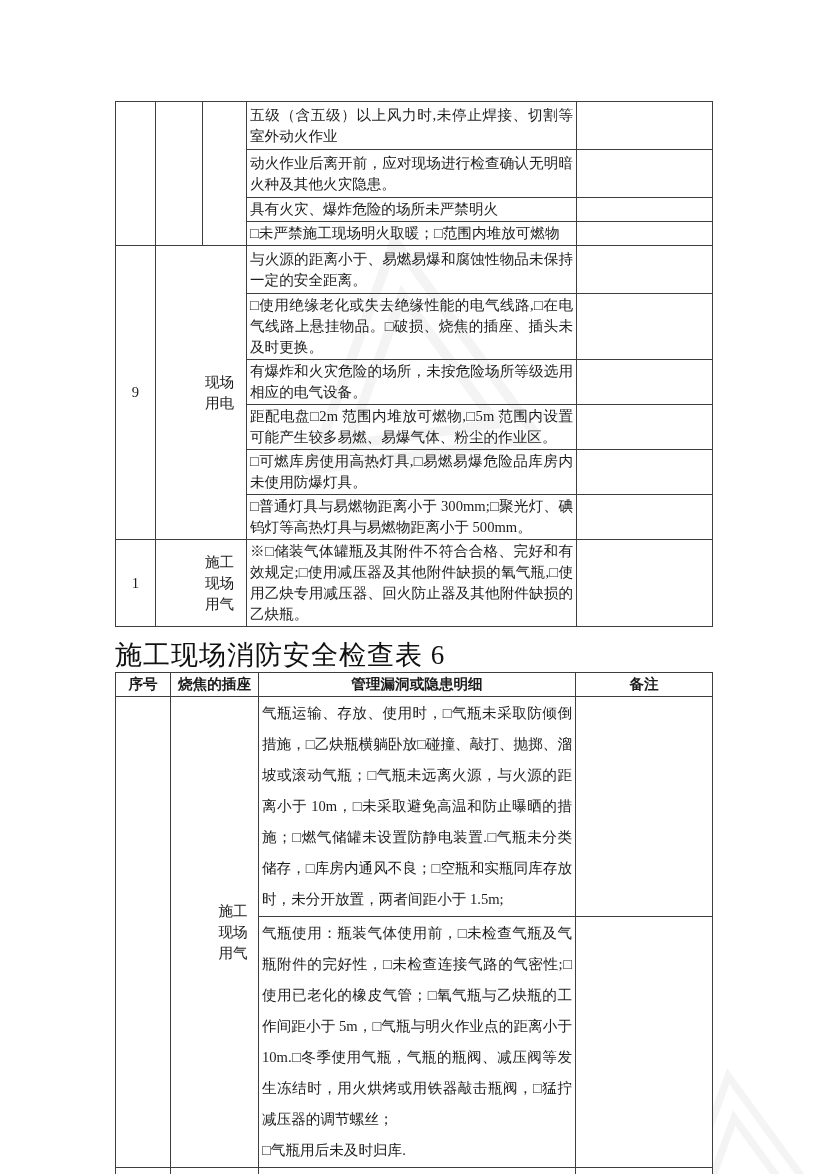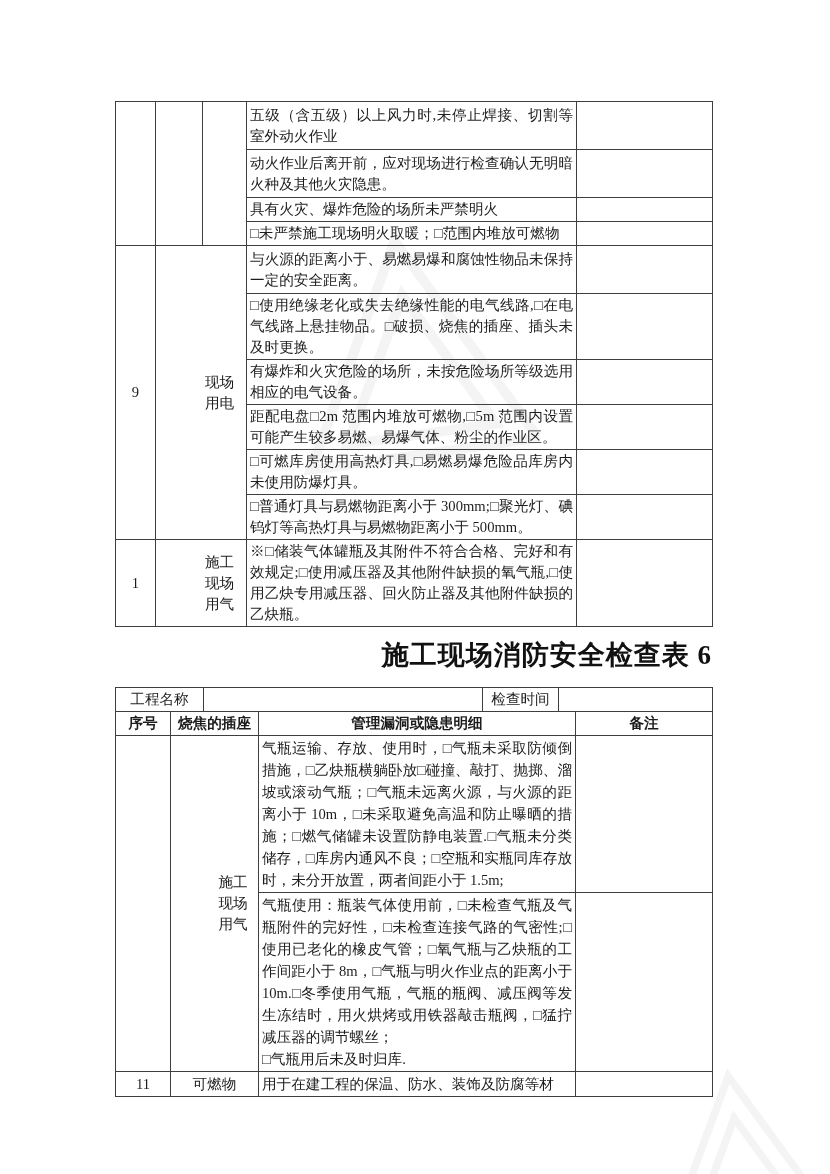--- a/index.html
+++ b/index.html
@@ -15,24 +15,24 @@
     font-size:14.6px;line-height:21px;vertical-align:middle;
     overflow:hidden;word-break:break-all;
   }
   .detail{text-align:justify;white-space:pre-line;}
   .center{text-align:center;}
   .proj{text-align:center;}
   .proj .wrap2{display:inline-block;width:31px;text-align:left;vertical-align:middle;margin-left:39px;}
   .hdr{text-align:center;font-weight:bold;}
   .meta-table{margin-top:14px;}
   .main-table{margin-top:-1px;}
-  .main-table td.detail{line-height:22px;}
+  .main-table td.detail{line-height:31px;}
   h1.title{
-    margin:10px 0 0 0;padding:0;text-align:right;
-    font-size:27px;font-weight:700;letter-spacing:1px;color:#111;
+    margin:10px 0 0 0;padding:0;text-align:left;
+    font-size:27px;font-weight:400;letter-spacing:1px;color:#111;
     font-family:"Liberation Serif","DejaVu Serif",serif;
   }
   td.remark{background:#fff;}
   tr.h47 td{height:45px;}
   tr.h24 td{height:21px;margin-top:40px;}
 </style>
 </head>
 <body>
 
 <svg class="watermark" style="left:280px;top:220px;" width="260" height="260" viewBox="0 0 260 260">
@@ -114,36 +114,20 @@
         <span class="wrap2">施工现场用气</span>
       </td>
       <td class="detail">※□储装气体罐瓶及其附件不符合合格、完好和有效规定;□使用减压器及其他附件缺损的氧气瓶,□使用乙炔专用减压器、回火防止器及其他附件缺损的乙炔瓶。</td>
       <td class="remark"></td>
     </tr>
   </tbody>
     </table>
 
   <h1 class="title">施工现场消防安全检查表 6</h1>
 
-  <table class="meta-table">
-    <colgroup>
-      <col style="width:88px">
-        <col style="width:279px">
-        <col style="width:76px">
-        <col style="width:154px">
-    </colgroup>
-    <tbody>
-        <tr>
-      <td class="center">工程名称</td>
-      <td></td>
-      <td class="center">检查时间</td>
-      <td></td>
-    </tr>
-  </tbody>
-    </table>
 
   <table class="main-table">
     <colgroup>
       <col style="width:55px">
         <col style="width:88px">
         <col style="width:317px">
         <col style="width:137px">
     </colgroup>
     <tbody>
         <tr>
@@ -154,21 +138,21 @@
     </tr>
     <tr>
       <td class="center" rowspan="2"></td>
       <td class="proj" rowspan="2">
         <span class="wrap2">施工现场用气</span>
       </td>
       <td class="detail">气瓶运输、存放、使用时，□气瓶未采取防倾倒措施，□乙炔瓶横躺卧放□碰撞、敲打、抛掷、溜坡或滚动气瓶；□气瓶未远离火源，与火源的距离小于 10m，□未采取避免高温和防止曝晒的措施；□燃气储罐未设置防静电装置.□气瓶未分类储存，□库房内通风不良；□空瓶和实瓶同库存放时，未分开放置，两者间距小于 1.5m;</td>
       <td class="remark"></td>
     </tr>
     <tr>
-      <td class="detail">气瓶使用：瓶装气体使用前，□未检查气瓶及气瓶附件的完好性，□未检查连接气路的气密性;□使用已老化的橡皮气管；□氧气瓶与乙炔瓶的工作间距小于 8m，□气瓶与明火作业点的距离小于 10m.□冬季使用气瓶，气瓶的瓶阀、减压阀等发生冻结时，用火烘烤或用铁器敲击瓶阀，□猛拧减压器的调节螺丝；
+      <td class="detail">气瓶使用：瓶装气体使用前，□未检查气瓶及气瓶附件的完好性，□未检查连接气路的气密性;□使用已老化的橡皮气管；□氧气瓶与乙炔瓶的工作间距小于 5m，□气瓶与明火作业点的距离小于 10m.□冬季使用气瓶，气瓶的瓶阀、减压阀等发生冻结时，用火烘烤或用铁器敲击瓶阀，□猛拧减压器的调节螺丝；
 □气瓶用后未及时归库.</td>
       <td class="remark"></td>
     </tr>
     <tr class="h24">
       <td class="center">11</td>
       <td class="center">可燃物</td>
       <td class="detail">用于在建工程的保温、防水、装饰及防腐等材</td>
       <td class="remark"></td>
     </tr>
   </tbody>

